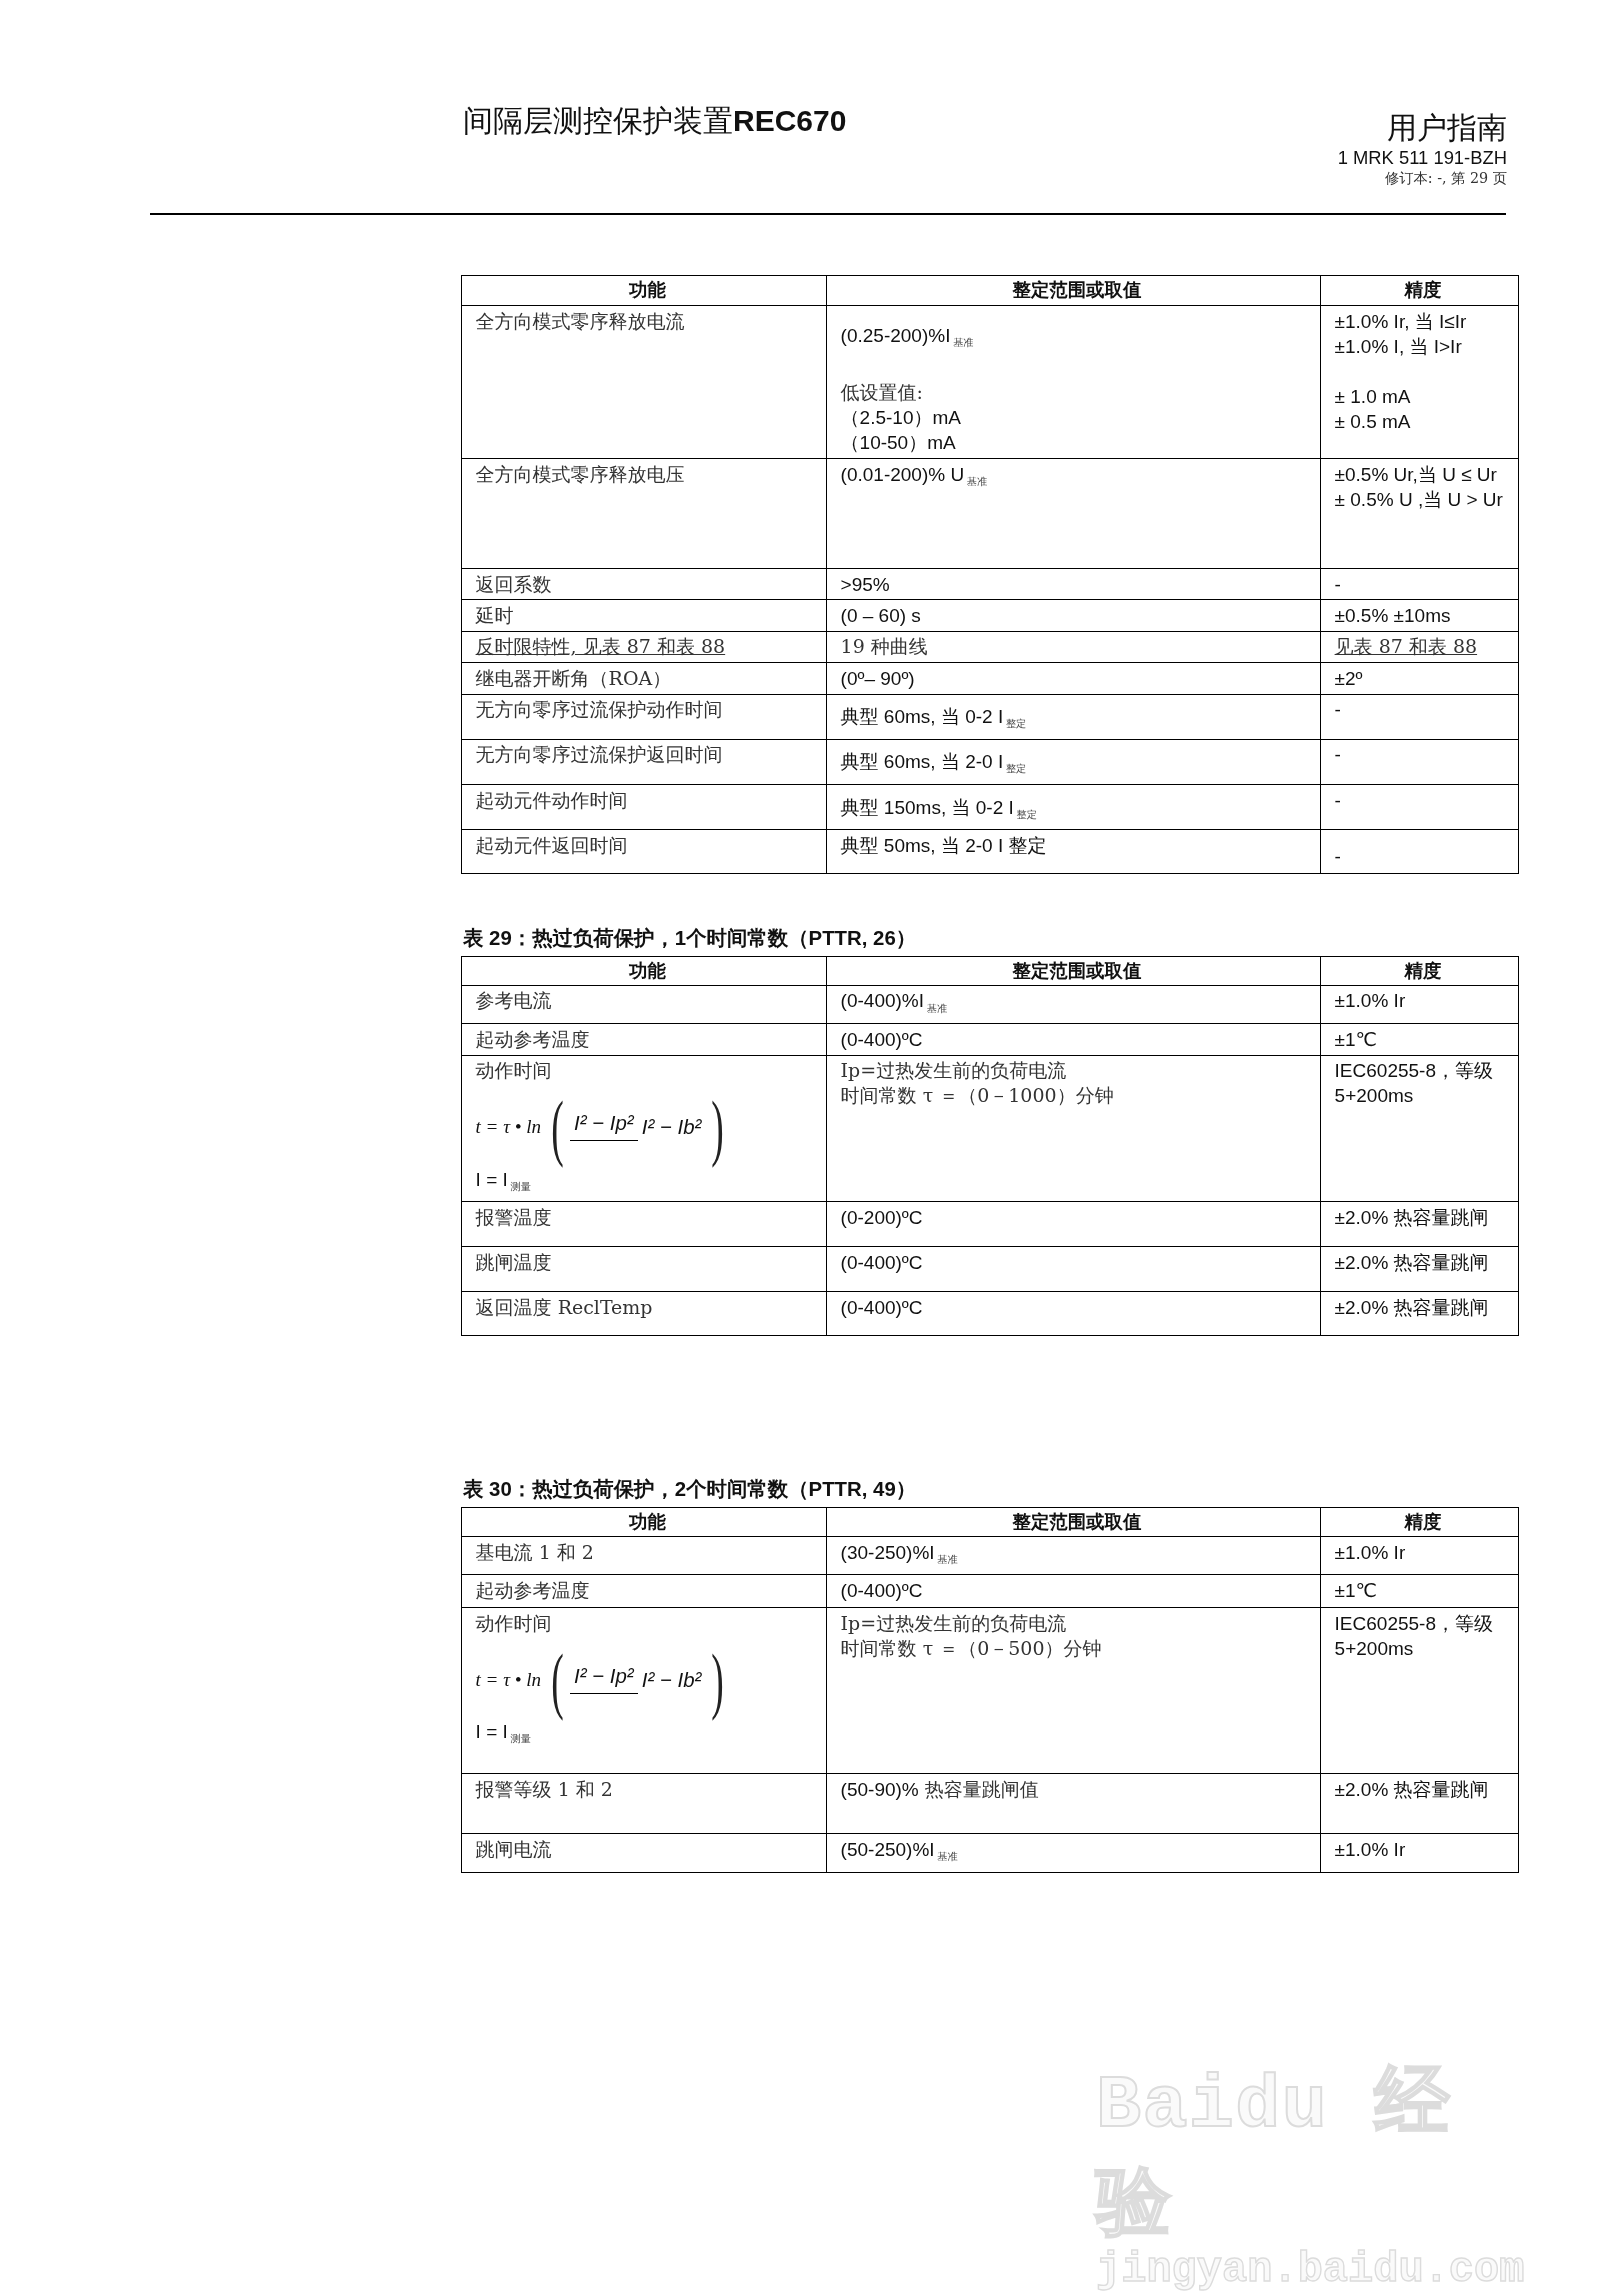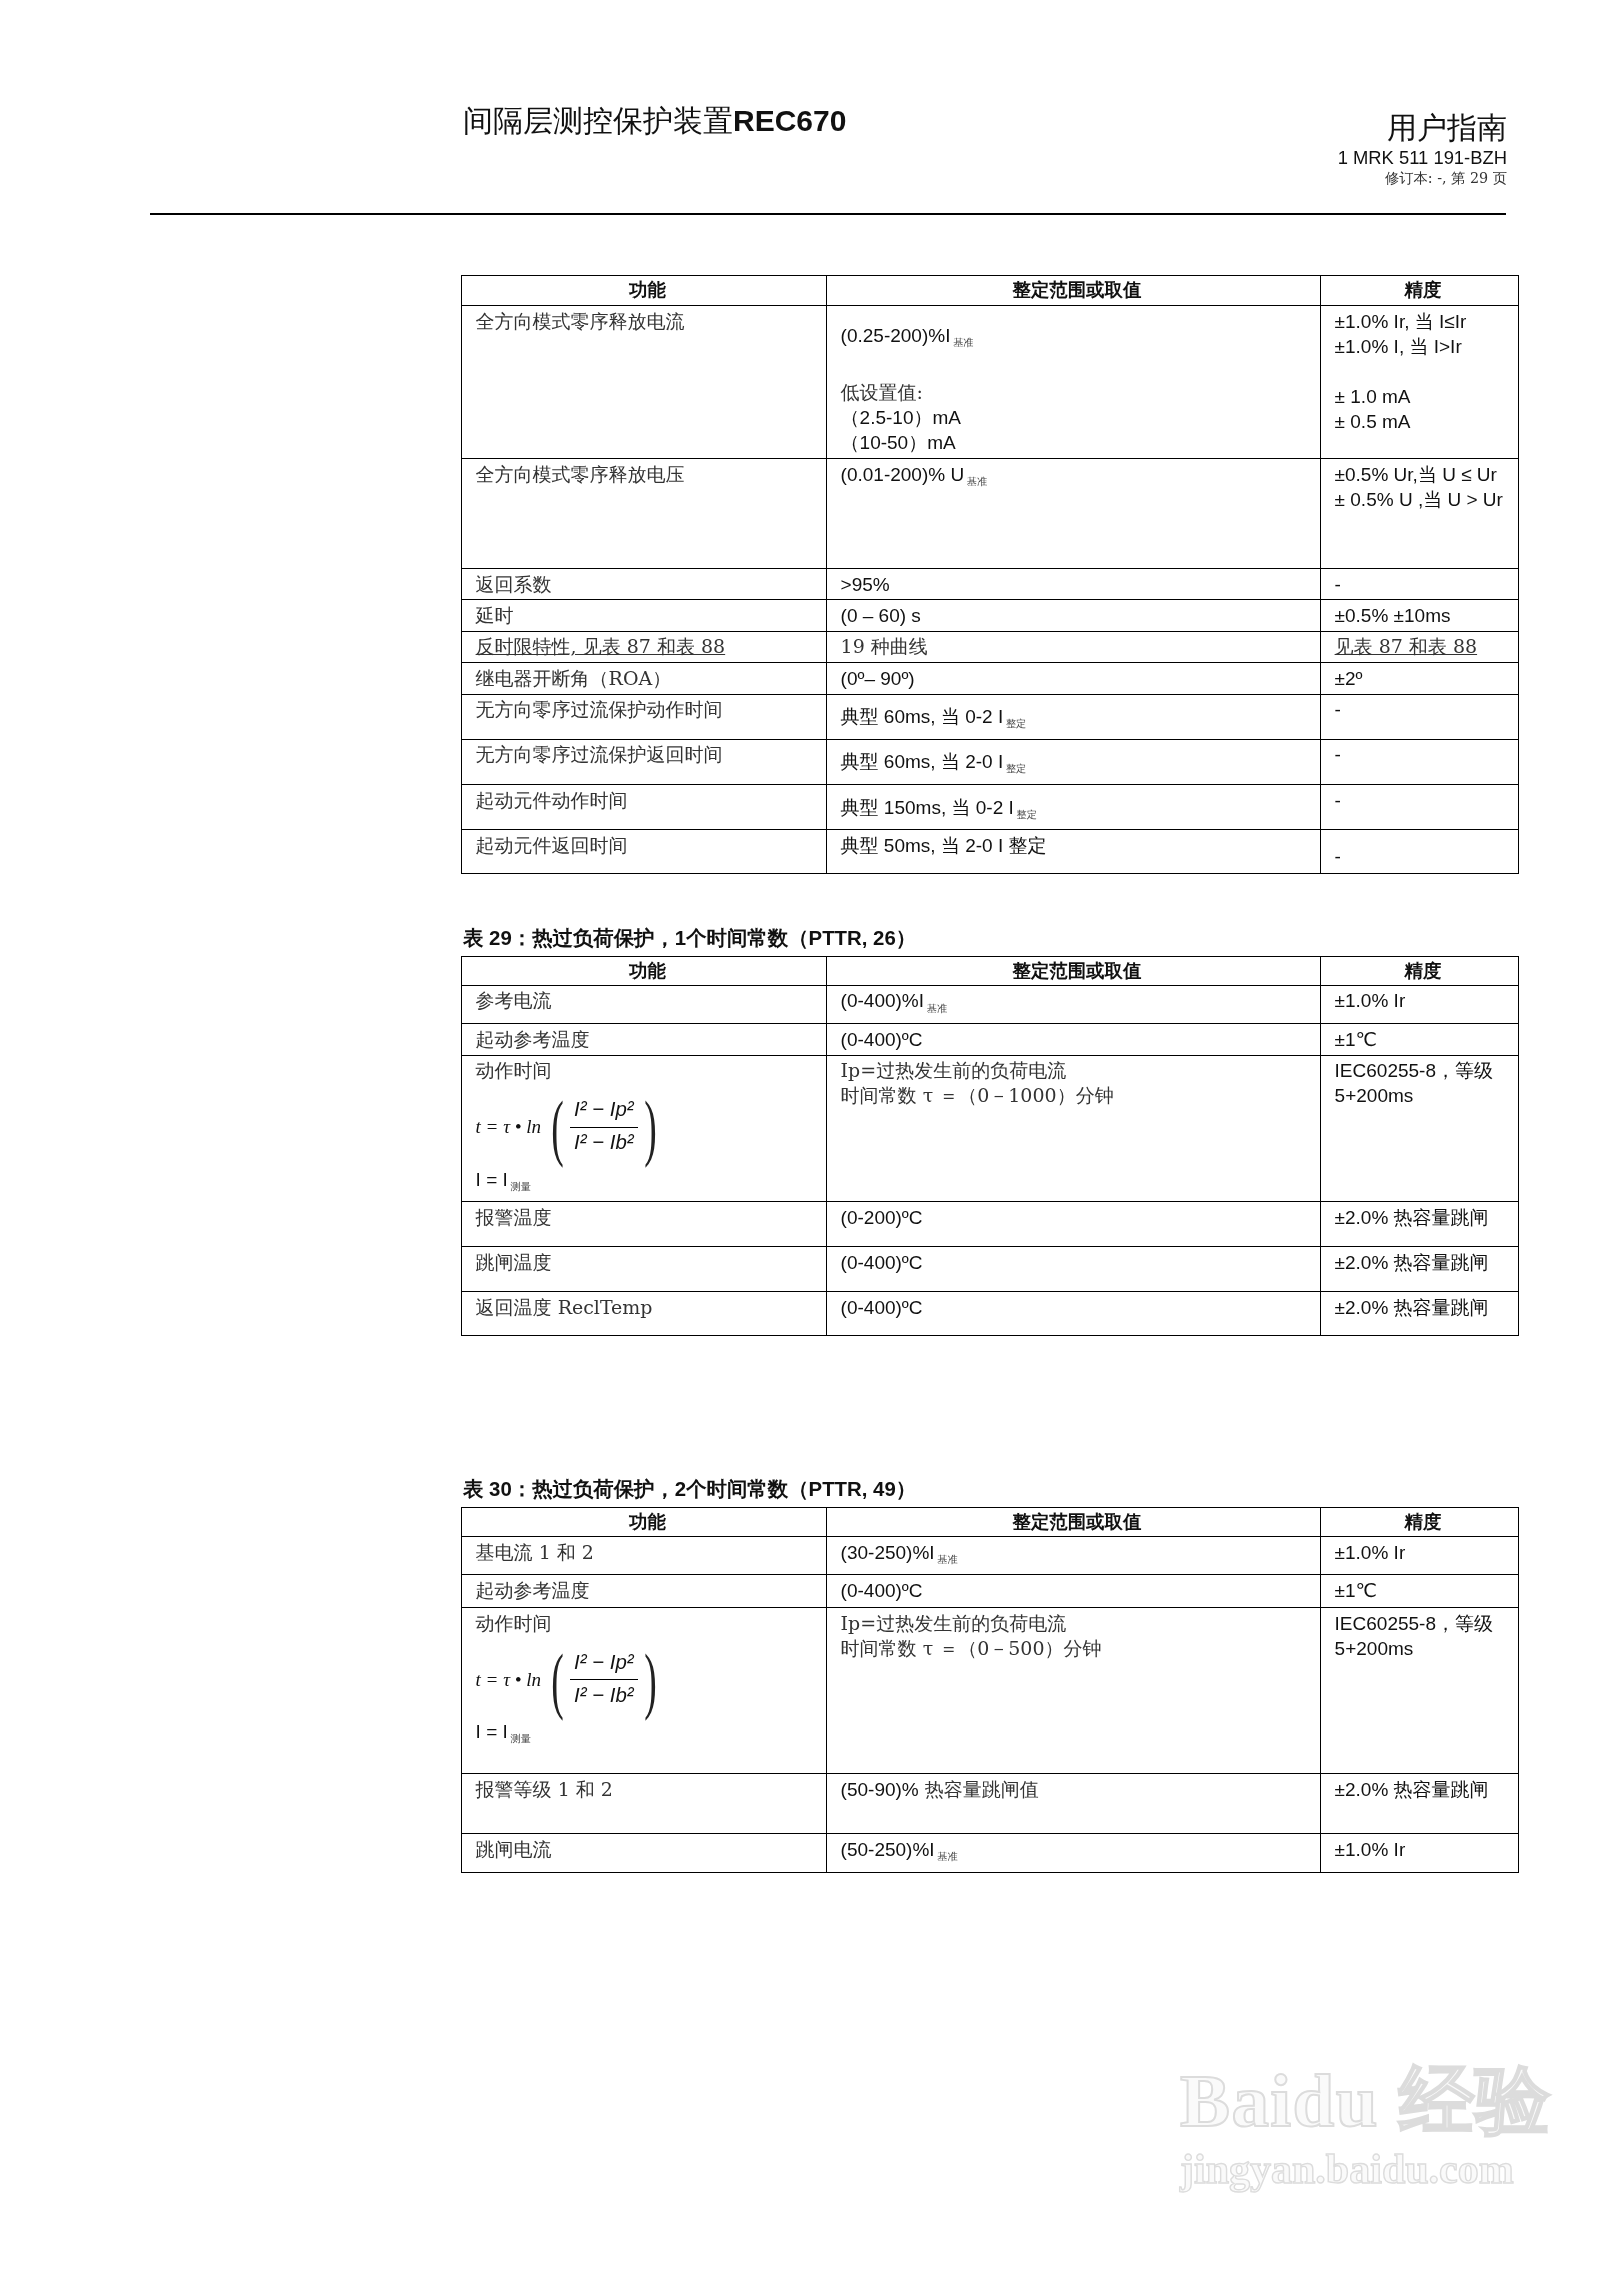--- a/index.html
+++ b/index.html
@@ -23,25 +23,25 @@
   table.spec th { font-weight: bold; font-family: "DejaVu Sans", sans-serif; font-size: 18.4px; padding-top: 1.4px; padding-bottom: 1.4px; text-align: center; }
   col.c1 { width: 365px; } col.c2 { width: 494px; } col.c3 { width: 198px; }
   .cn { font-family: "DejaVu Serif", serif; color: #333; }
   .big { font-size: 24.5px; line-height: 30px; }
   .sub { font-size: 10.2px; font-family: "DejaVu Serif", serif; color: #444; vertical-align: -4.1px; margin-left: 2.7px; }
   .u { text-decoration: underline; }
   .caption { position: absolute; left: 463px; font-size: 20.4px; font-weight: bold; }
   .formula { font-family: "Liberation Serif", serif; font-size: 19px; display: flex; align-items: center; margin: 5.5px 0 2.7px 0; }
   .formula .lhs { font-style: italic; margin-right: 4.1px; }
   .paren { font-size: 75px; line-height: 75px; font-weight: 100; color: #222; transform: scaleX(0.5); display: inline-block; }
-  .frac { display: inline-flex; flex-direction: column; align-items: center; font-family: "Liberation Sans", sans-serif; font-style: italic; font-size: 20.4px; }
+  .frac { display: inline-flex; flex-direction: row; align-items: center; font-family: "Liberation Sans", sans-serif; font-style: italic; font-size: 20.4px; }
   .frac .num { border-bottom: 1.4px solid #000; padding: 0 4.1px 4.1px 4.1px; }
   .frac .den { padding: 2.7px 4.1px 0 4.1px; }
   .dash { text-align: left; font-weight: bold; }
-  .watermark { position: absolute; left: 1180px; top: 2051px; width: 382px; height: 170px; color: #f2f2f2; font-family: Liberation Serif, serif; }
+  .watermark { position: absolute; left: 1096px; top: 2051px; width: 382px; height: 170px; color: #f2f2f2; font-family: Liberation Mono, monospace; }
   .wm-logo { font-size: 75px; font-weight: bold; -webkit-text-stroke: 2px #dcdcdc; color: #fafafa; letter-spacing: 1.4px; }
   .wm-url { font-size: 42px; font-weight: bold; -webkit-text-stroke: 1.4px #dcdcdc; color: #fafafa; margin-top: -6.8px; }
 </style>
 </head>
 <body>
 
 <div class="hdr-title">
   <span>间隔层测控保护装置</span><b>REC670</b>
 </div>
 <div class="hdr-right">

